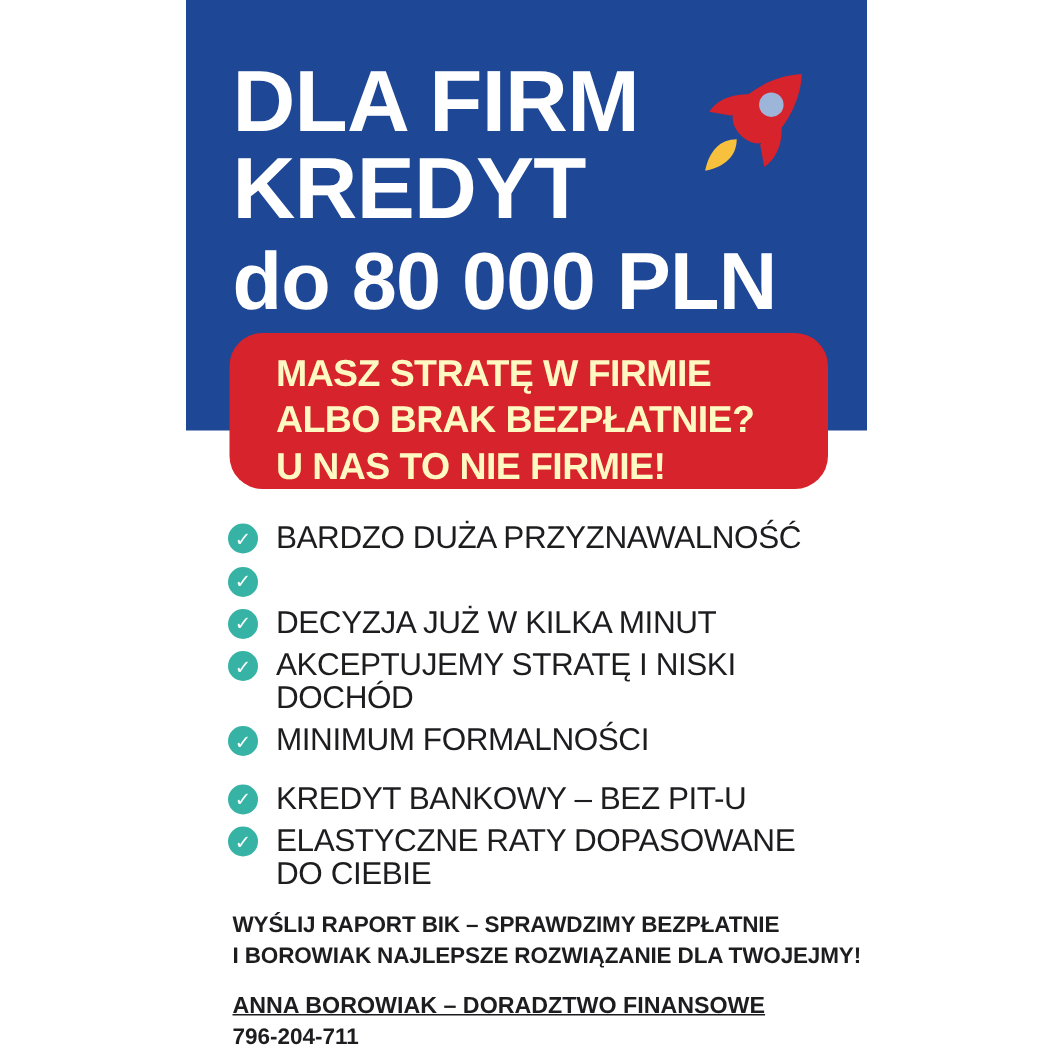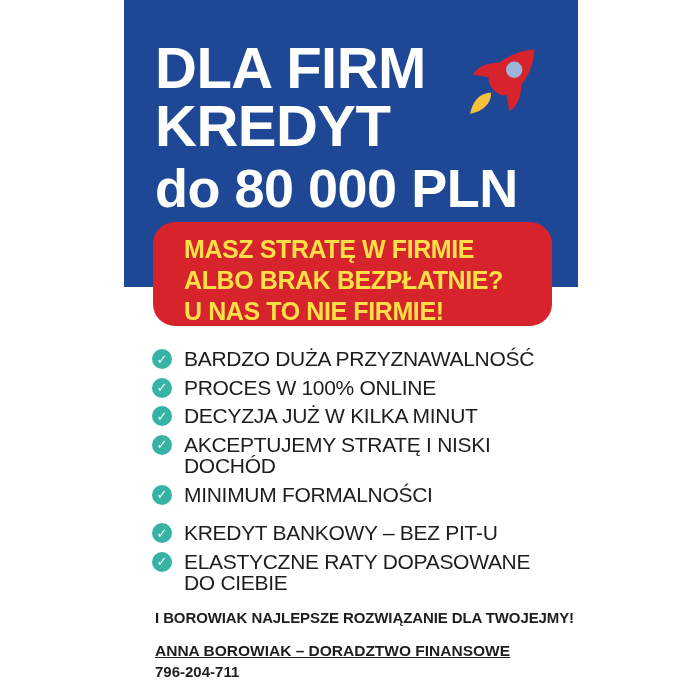--- a/index.html
+++ b/index.html
@@ -23,21 +23,21 @@
   .hl3{font-size:54px;margin-top:6px;}
   .rocket{position:absolute;left:330px;top:34px;width:96px;height:96px;}
 
   
   .banner{
     position:relative;margin:-65px 0 0 29px;width:399px;height:104px;
     background:var(--red);border-radius:22px;box-sizing:border-box;
     padding:12px 0 0 31px;
   }
   .banner-line{
-    color:#fde047;font-weight:bold;font-size:25px;line-height:31px;
+    color:#fef9c3;font-weight:bold;font-size:25px;line-height:31px;
     letter-spacing:-0.4px;white-space:nowrap;
   }
 
   
   .bullets{margin:22px 0 0 28px;}
   .bullet{display:flex;align-items:flex-start;margin-bottom:7px;}
   .group2{margin-top:17px;}
   .check{
     flex:0 0 auto;width:20px;height:20px;border-radius:50%;
     background:var(--teal);color:#ffffff;
@@ -88,21 +88,20 @@
   </div>
 
   <div class="bullets">
 
     <div class="bullet">
       <span class="check">✓</span>
       <span class="bullet-text">BARDZO DUŻA PRZYZNAWALNOŚĆ</span>
     </div>
     <div class="bullet">
       <span class="check">✓</span>
-      <span class="bullet-text">PROCES W 100% ONLINE</span>
     </div>
     <div class="bullet">
       <span class="check">✓</span>
       <span class="bullet-text">DECYZJA JUŻ W KILKA MINUT</span>
     </div>
     <div class="bullet">
       <span class="check">✓</span>
       <span class="bullet-text">AKCEPTUJEMY STRATĘ I NISKI DOCHÓD</span>
     </div>
     <div class="bullet">
@@ -115,20 +114,21 @@
       <span class="bullet-text">KREDYT BANKOWY – BEZ PIT-U</span>
     </div>
     <div class="bullet">
       <span class="check">✓</span>
       <span class="bullet-text">ELASTYCZNE RATY DOPASOWANE
 DO CIEBIE</span>
     </div>
   </div>
 
   <div class="note">
+    <div class="note-line">WYŚLIJ RAPORT BIK – SPRAWDZIMY BEZPŁATNIE</div>
     <div class="note-line">I BOROWIAK NAJLEPSZE ROZWIĄZANIE DLA TWOJEJMY!</div>
   </div>
 
   <div class="contact">
     <div class="contact-name">ANNA BOROWIAK – DORADZTWO FINANSOWE</div>
     <div class="contact-phone">796-204-711</div>
 
   </div>
 
 </div>

